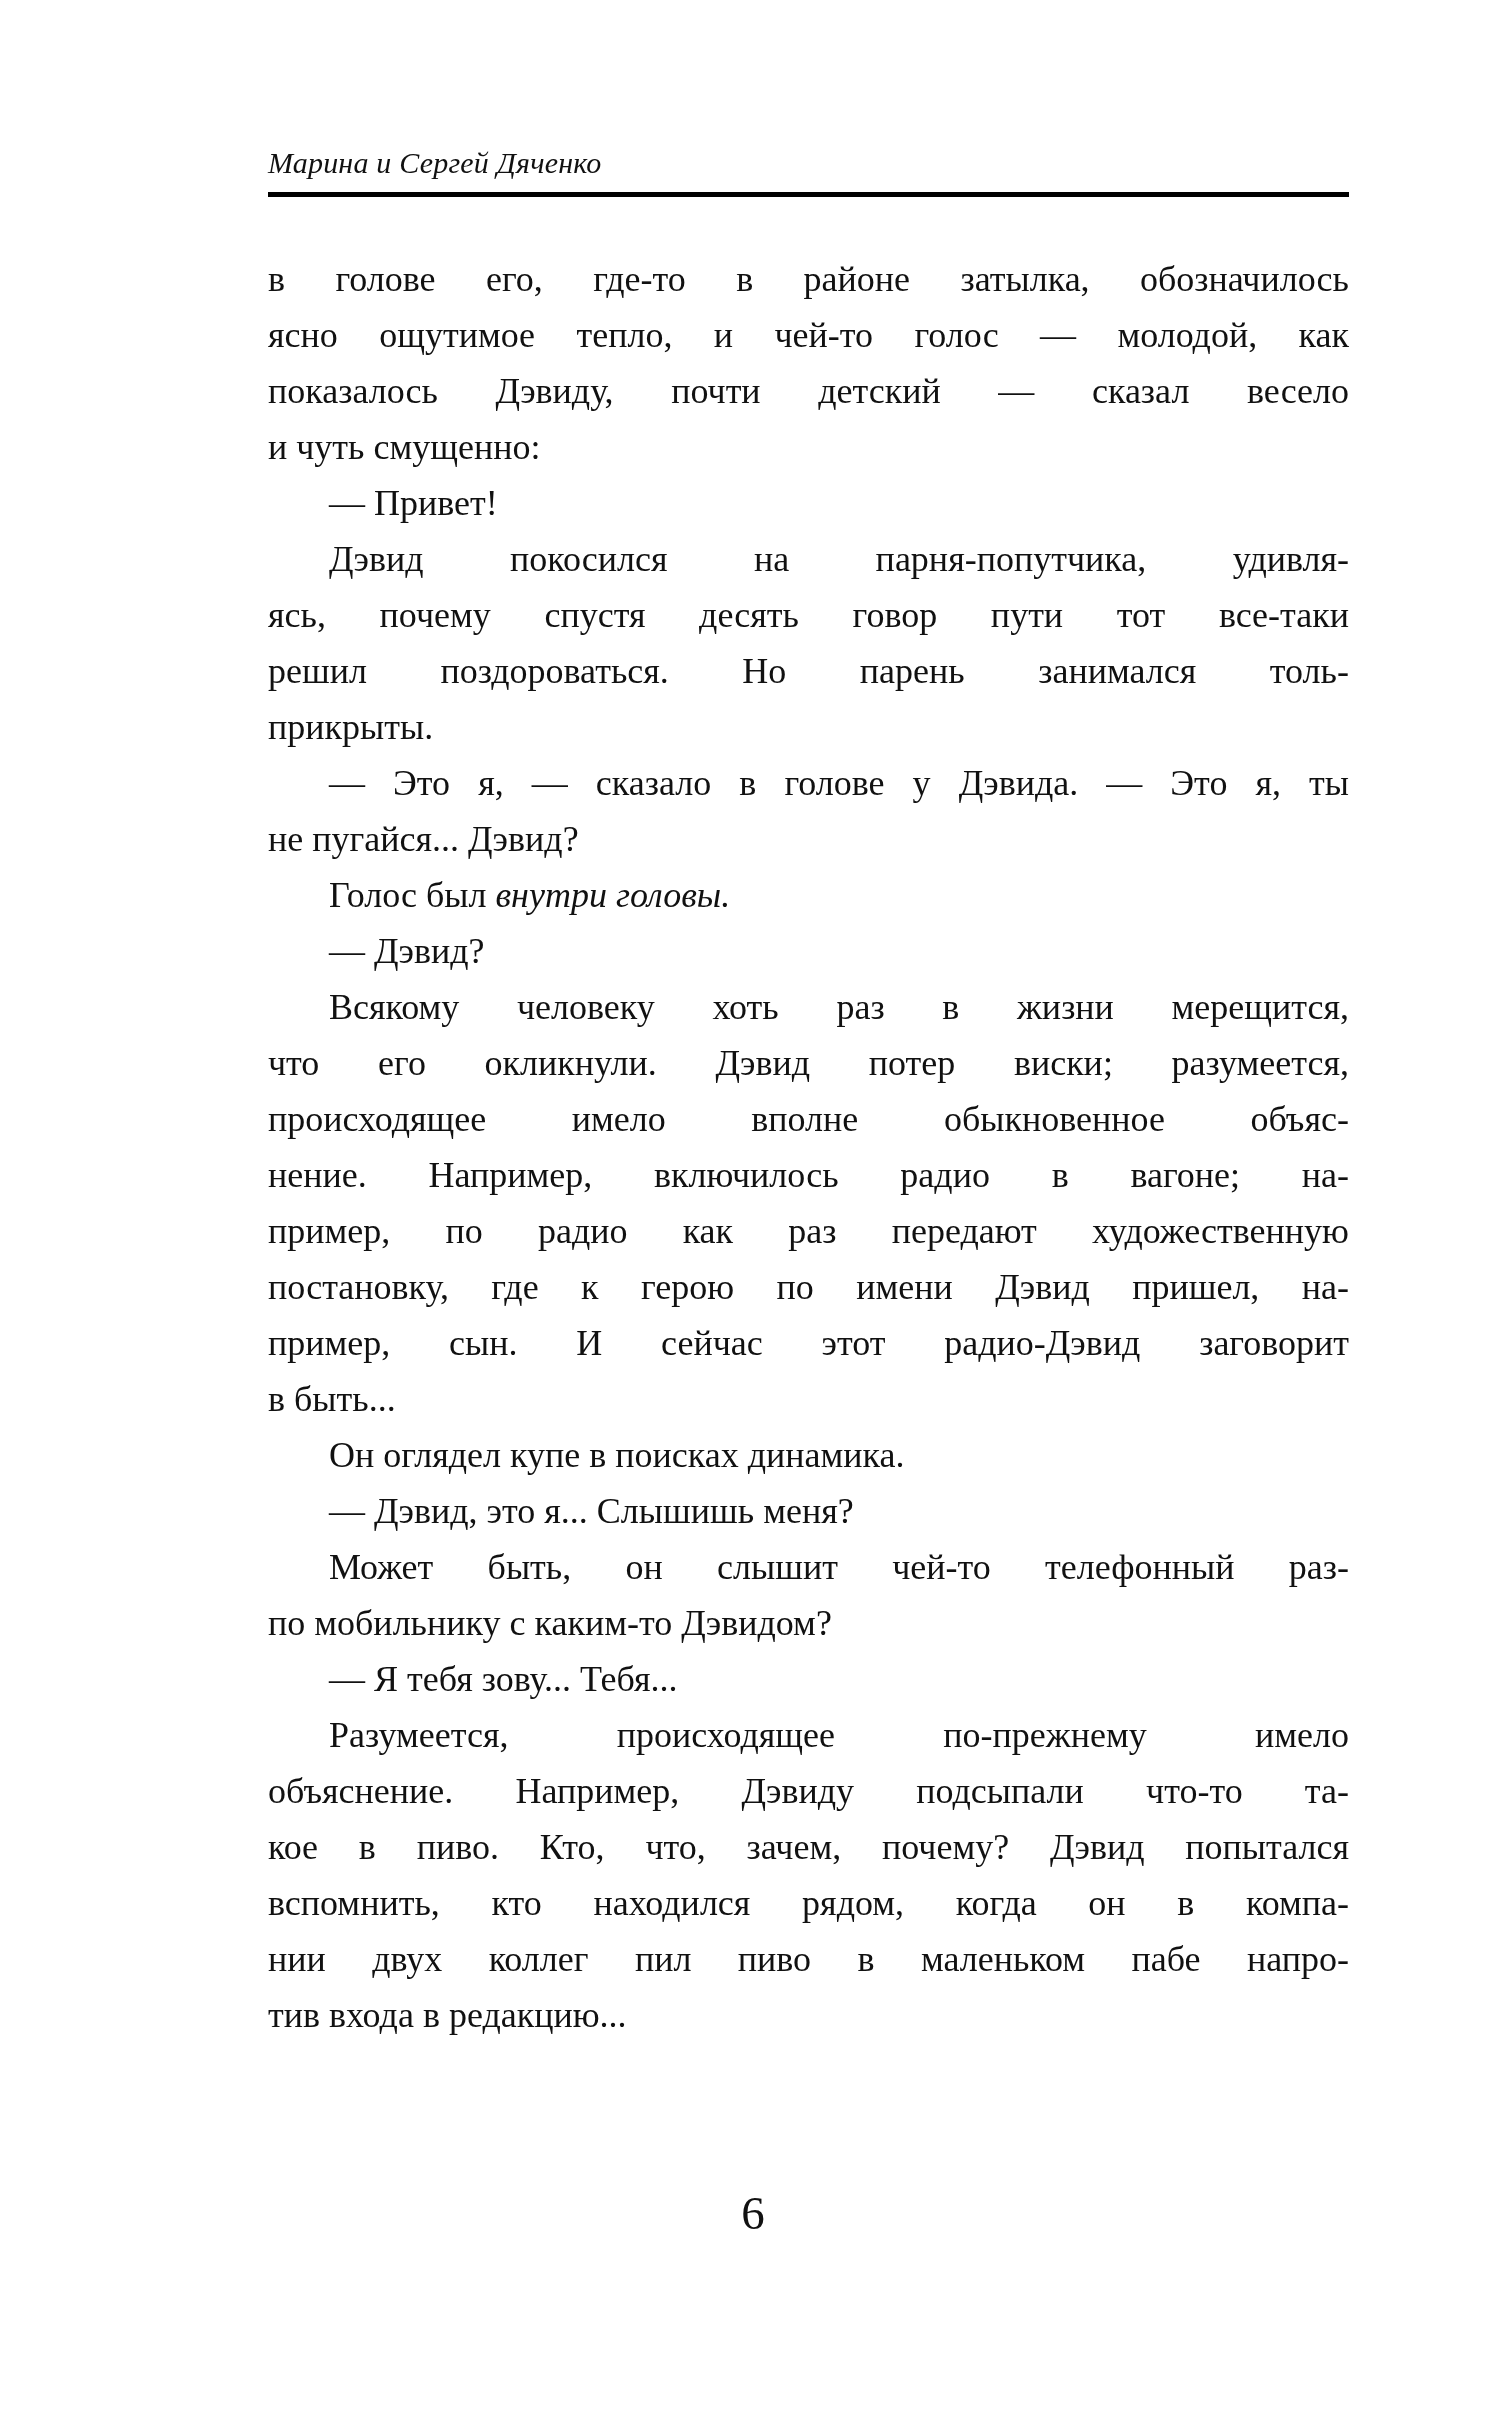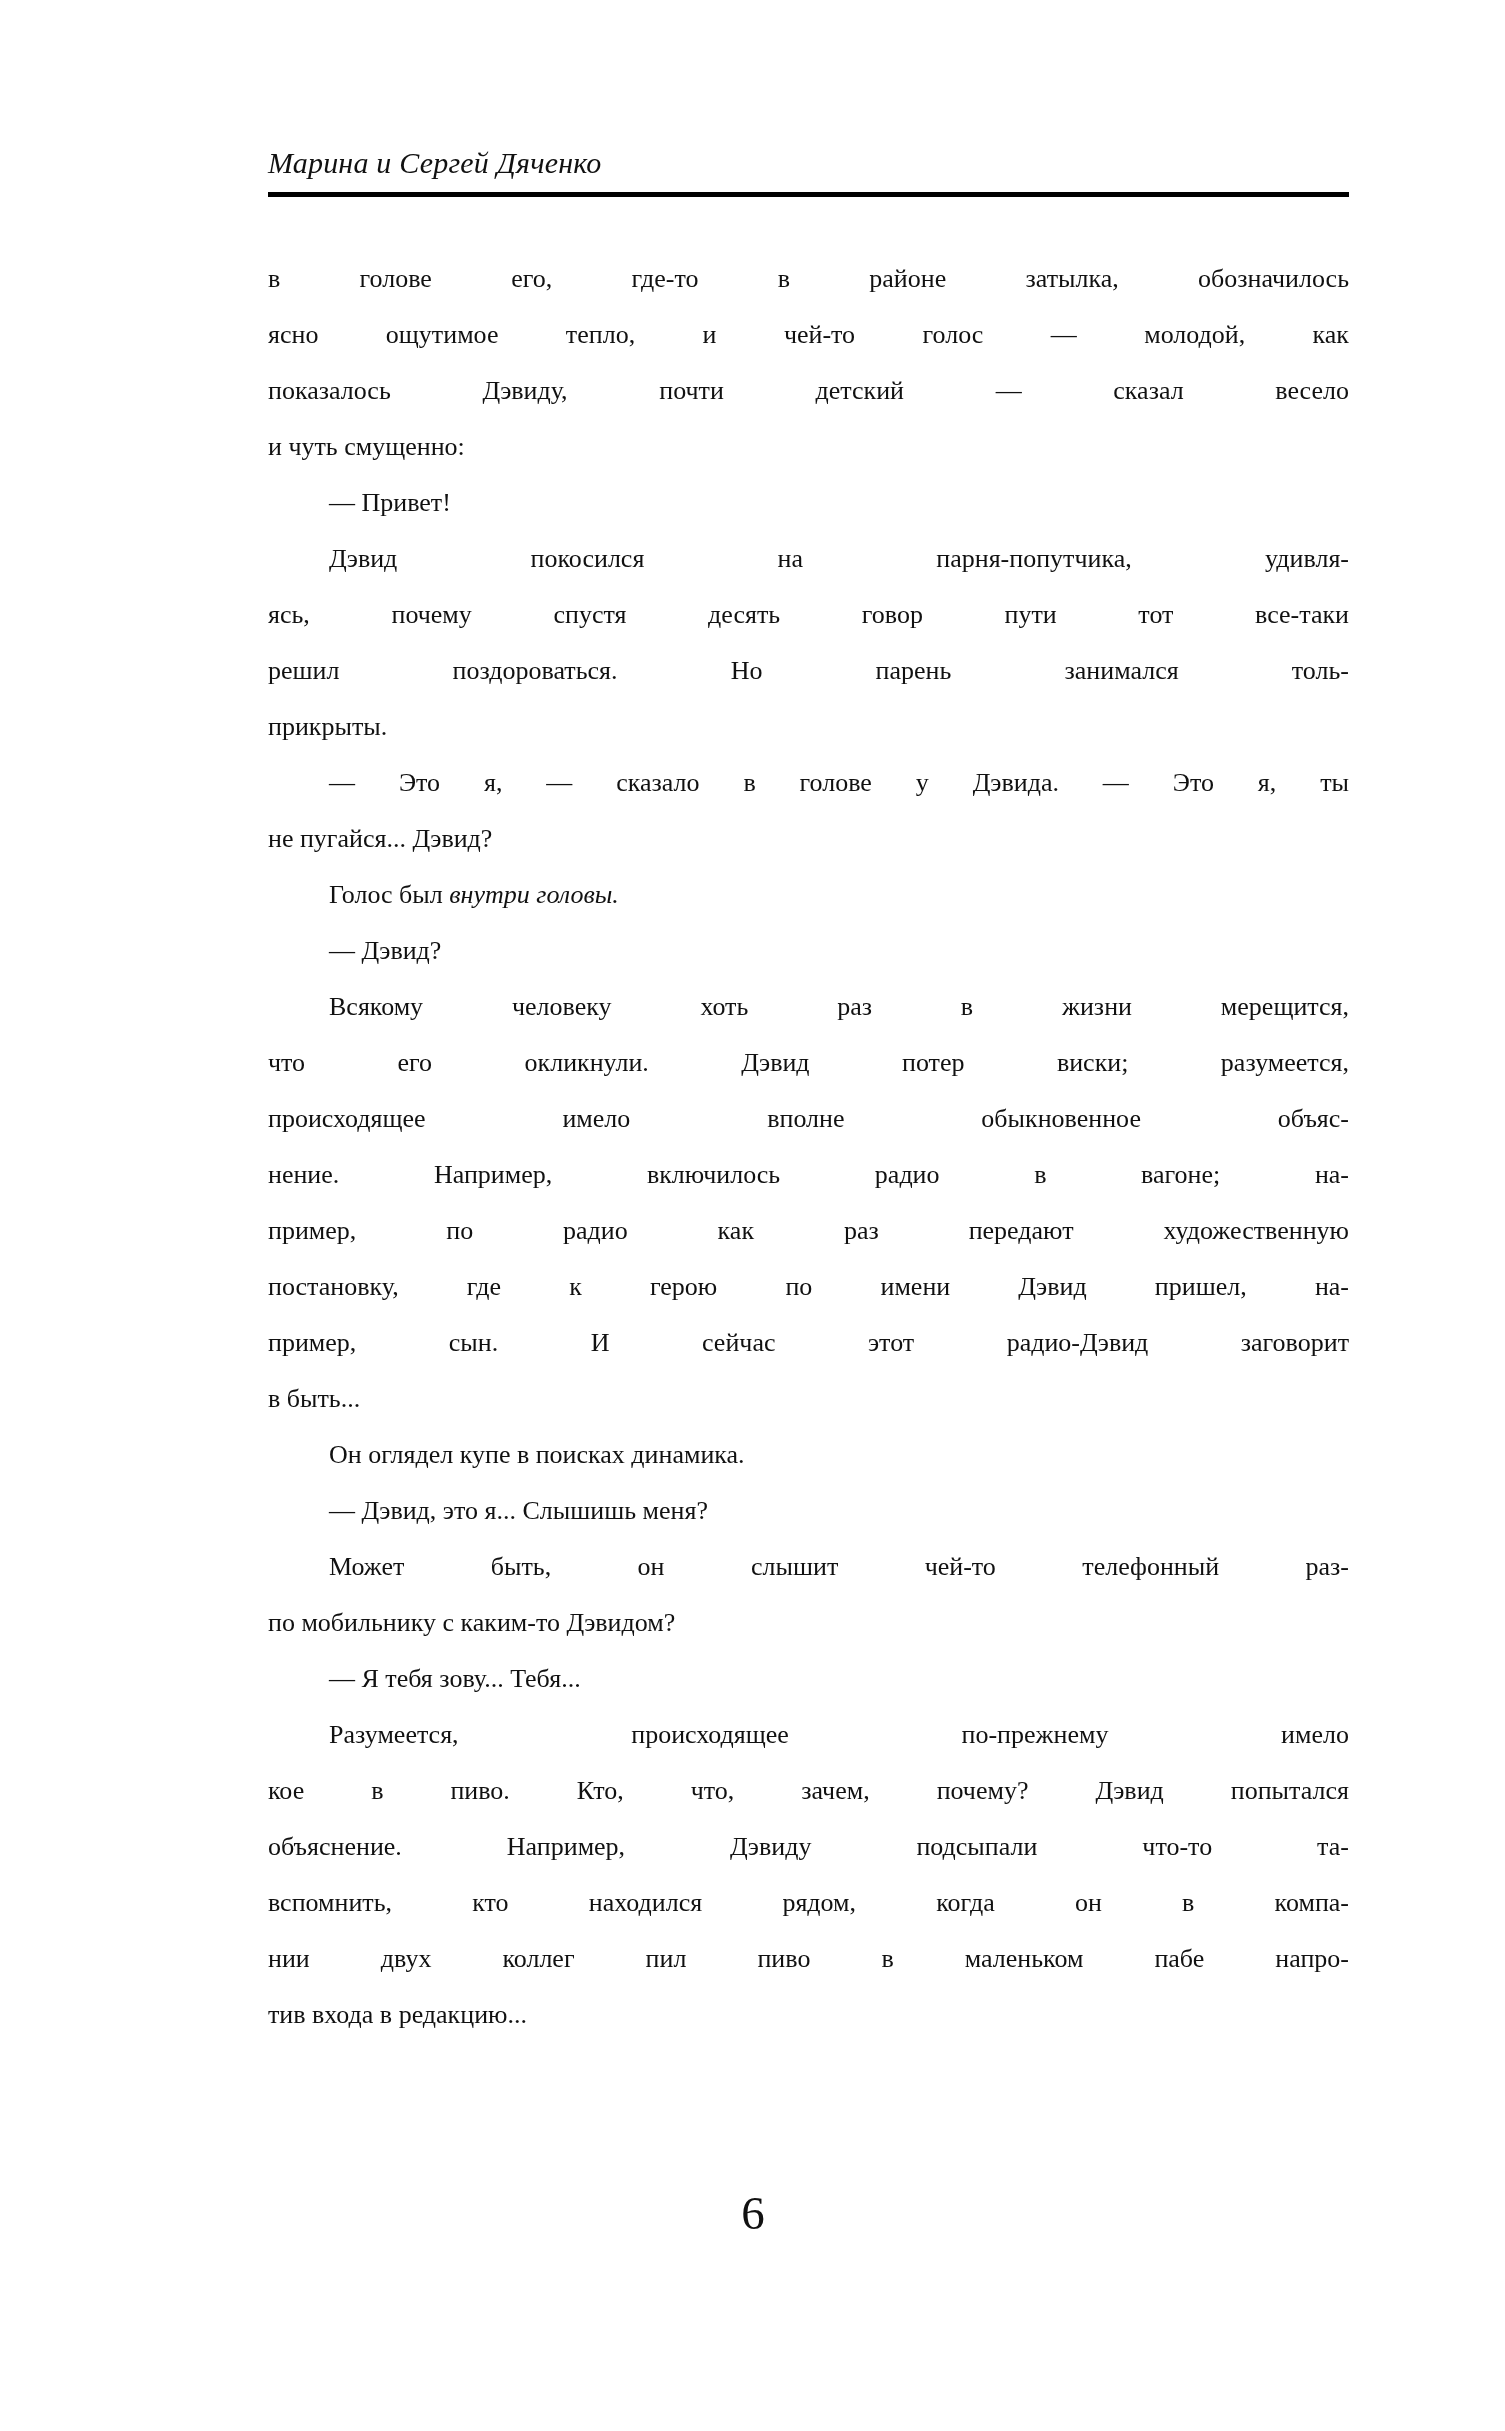--- a/index.html
+++ b/index.html
@@ -2,21 +2,21 @@
 <html><head>
 <meta charset="utf-8">
 <style>
   html, body { margin: 0; padding: 0; background: #ffffff; }
   body { width: 1506px; height: 2432px; position: relative; overflow: hidden; font-family: "Liberation Serif", "DejaVu Serif", serif; color: #111111; }
   .page { position: absolute; left: 0; top: 0; width: 1506px; height: 2432px; }
   .running-head { position: absolute; left: 268px; top: 137px; width: 1078px; height: 59px; }
   .running-head .title { position: absolute; left: 0; top: 0; font-style: italic; font-size: 30px; line-height: 51px; letter-spacing: 0.2px; }
   .running-head .rule { position: absolute; left: 0; top: 55px; width: 1081px; height: 4.9px; background: #000; }
   .body-text { position: absolute; left: 268px; top: 251px; width: 1081px; }
-  .line { display: block; height: 56px; line-height: 56px; font-size: 26px; white-space: nowrap; text-align: justify; text-align-last: justify; }
+  .line { display: block; height: 56px; line-height: 56px; font-size: 36px; white-space: nowrap; text-align: justify; text-align-last: justify; }
   .line.last { text-align-last: left; }
   .line.indent { padding-left: 61px; }
   .line em { font-style: italic; }
   .folio { position: absolute; left: 0; width: 1506px; top: 2184px; text-align: center; font-size: 47px; line-height: 59px; }
 </style>
 </head>
 <body>
 
 <div class="page">
   <div class="running-head">
@@ -45,22 +45,22 @@
       <span class="line"><span>пример, по радио как раз передают художественную</span></span>
       <span class="line"><span>постановку, где к герою по имени Дэвид пришел, на-</span></span>
       <span class="line"><span>пример, сын. И сейчас этот радио-Дэвид заговорит</span></span>
       <span class="line last"><span>в быть...</span></span>
       <span class="line indent last"><span>Он оглядел купе в поисках динамика.</span></span>
       <span class="line indent last"><span>— Дэвид, это я... Слышишь меня?</span></span>
       <span class="line indent"><span>Может быть, он слышит чей-то телефонный раз-</span></span>
       <span class="line last"><span>по мобильнику с каким-то Дэвидом?</span></span>
       <span class="line indent last"><span>— Я тебя зову... Тебя...</span></span>
       <span class="line indent"><span>Разумеется, происходящее по-прежнему имело</span></span>
+      <span class="line"><span>объяснение. Например, Дэвиду подсыпали что-то та-</span></span>
       <span class="line"><span>кое в пиво. Кто, что, зачем, почему? Дэвид попытался</span></span>
-      <span class="line"><span>объяснение. Например, Дэвиду подсыпали что-то та-</span></span>
       <span class="line"><span>вспомнить, кто находился рядом, когда он в компа-</span></span>
       <span class="line"><span>нии двух коллег пил пиво в маленьком пабе напро-</span></span>
       <span class="line last"><span>тив входа в редакцию...</span></span>
     </div>
 
   <div class="folio">6</div>
 </div>
 
 
 </body></html>

